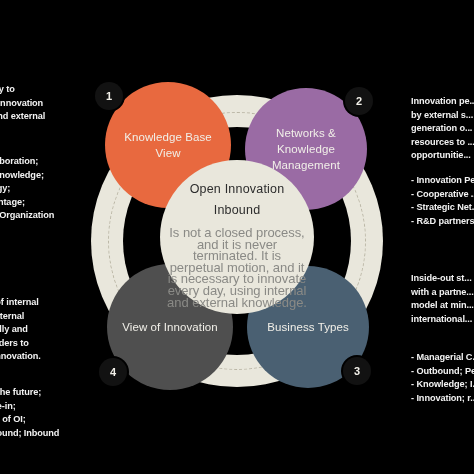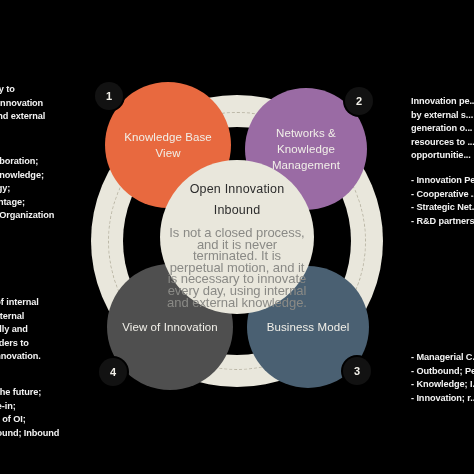--- a/index.html
+++ b/index.html
@@ -78,38 +78,41 @@
   <div class="side-text" id="left-bot2">
     <div class="para">...ion; The future;<br>...utside-in;<br>...heory of OI;<br>...Outbound; Inbound</div>
   </div>
 
   <div class="side-text" id="right-top">
     <div class="para">Innovation pe...<br>by external s...<br>generation o...<br>resources to ...<br>opportunitie...</div>
   </div>
   <div class="side-text" id="right-top2">
     <div class="para">-  Innovation Pe...<br>-  Cooperative ...<br>-  Strategic Net...<br>-  R&amp;D partners...</div>
   </div>
+  <div class="side-text" id="right-bot">
+    <div class="para">Inside-out st...<br>with a partne...<br>model at min...<br>international...</div>
+  </div>
   <div class="side-text" id="right-bot2">
     <div class="para">-  Managerial C...<br>-  Outbound; Pe...<br>-  Knowledge; I...<br>-  Innovation; r...</div>
   </div>
 
   <div id="diagram">
 
     <div class="ring" id="ring-outer"></div>
     <div class="ring" id="ring-dash"></div>
     <div class="ring" id="ring-hole"></div>
 
     <div class="bubble" id="b2" style="background: rgb(154, 107, 164);">
       <span>Networks &amp;<br>Knowledge<br>Management</span>
     </div>
     <div class="bubble" id="b1" style="background: rgb(232, 105, 63);">
       <span>Knowledge Base<br>View</span>
     </div>
     <div class="bubble" id="b3" style="background: rgb(74, 96, 114);">
-      <span>Business Model</span>
+      <span>Business Types</span>
     </div>
     <div class="bubble" id="b4" style="background: rgb(79, 79, 79);">
       <span>View of Innovation</span>
     </div>
 
     <div id="center">
       <div class="t1">Open Innovation</div>
       <div class="t2">Inbound</div>
       <div class="body">Is not a closed process, and it is never terminated. It is perpetual motion, and it is necessary to innovate every day, using internal and external knowledge.</div>
     </div>

